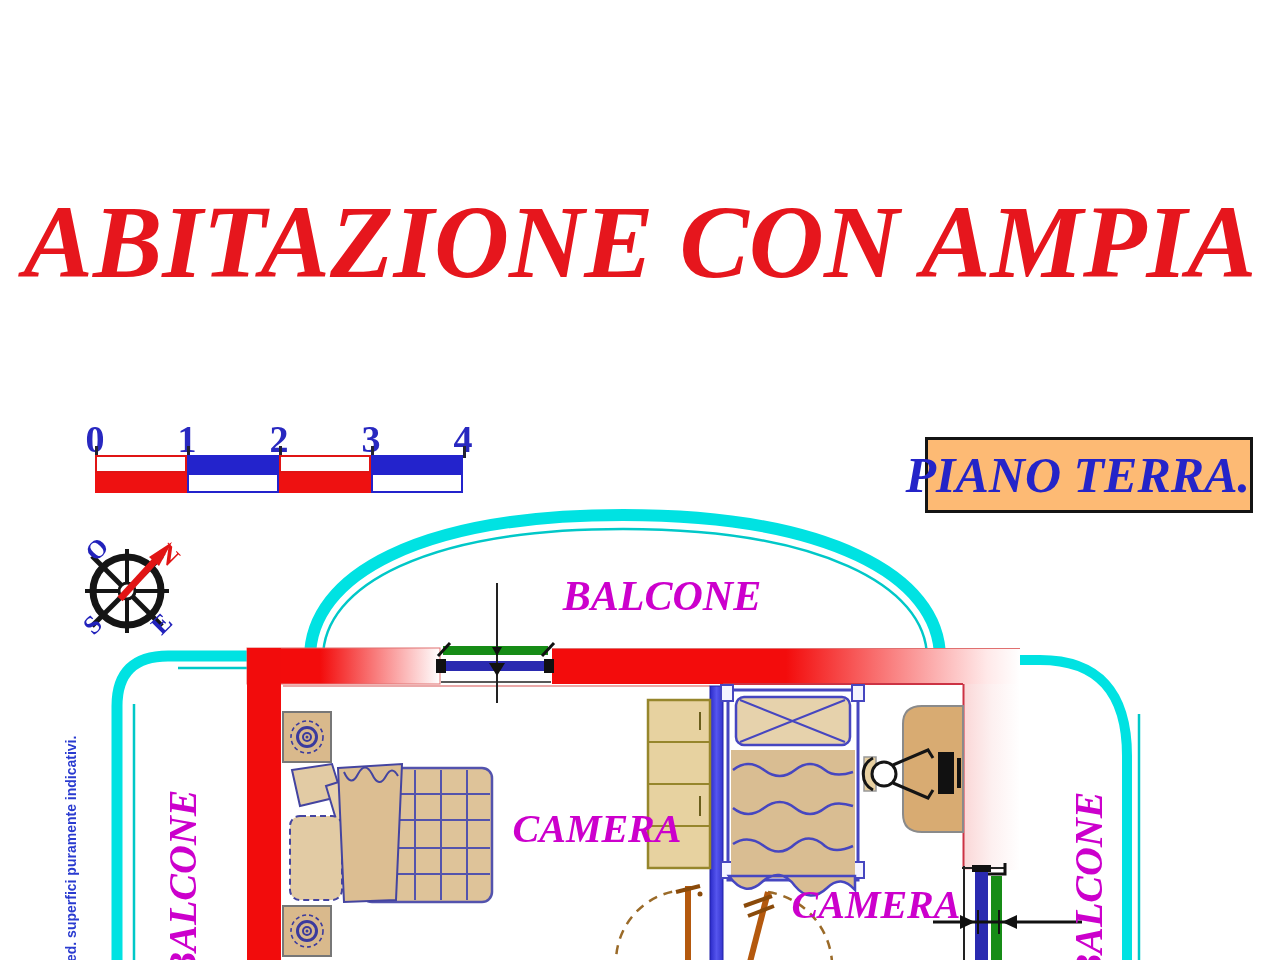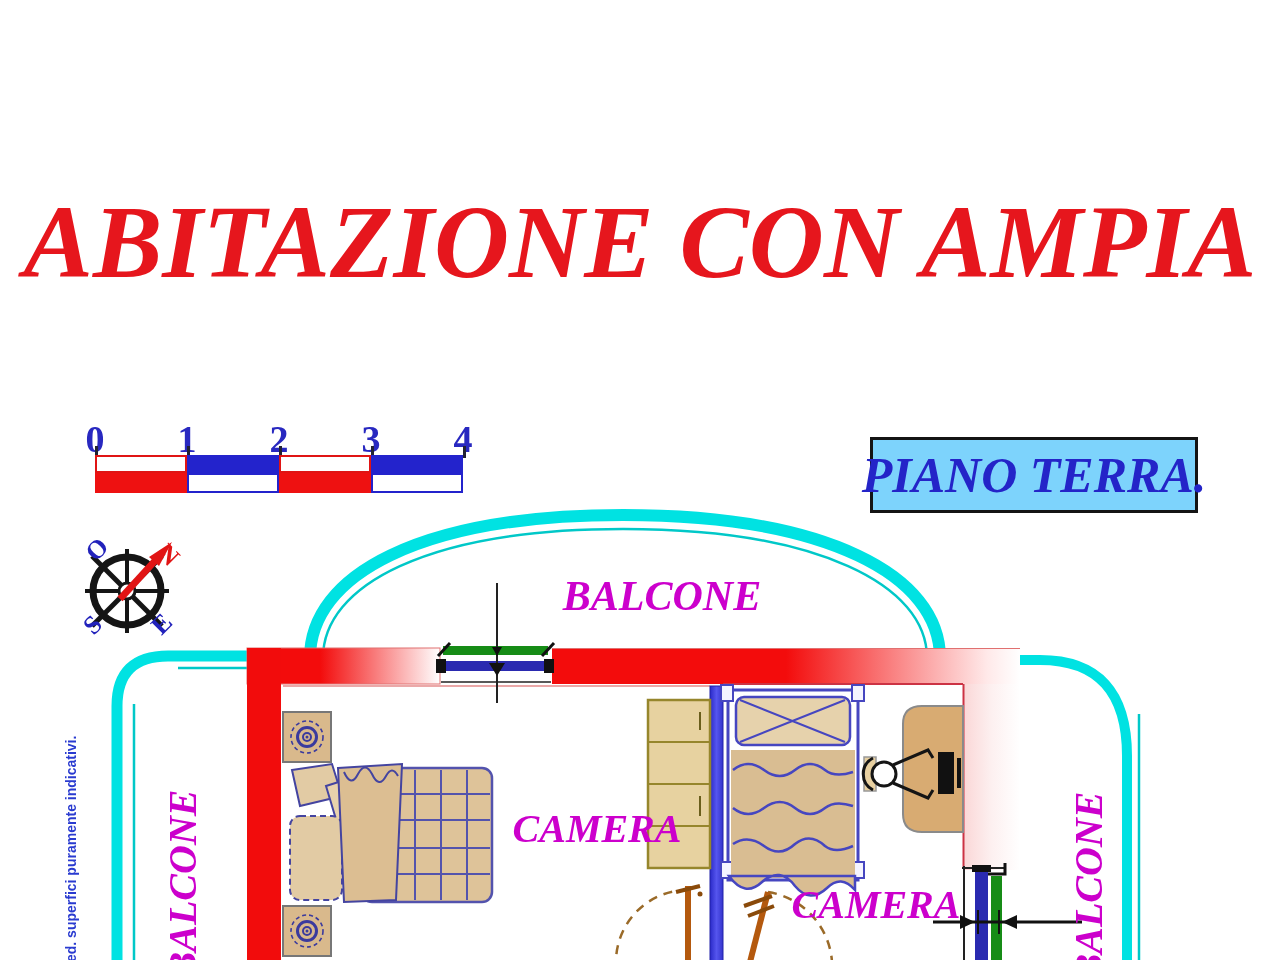--- a/index.html
+++ b/index.html
@@ -14,22 +14,22 @@
   .sb-num{position:absolute;top:0;width:40px;text-align:center;color:#2828c0;
           font-weight:bold;font-size:38px;line-height:1;}
   .sb-tick{position:absolute;top:26px;width:3px;height:12px;background:#223;}
   .sb-row{position:absolute;left:2px;height:18px;display:flex;}
   .sb-seg{width:92px;height:100%;box-sizing:border-box;}
   .seg-redline{border:2px solid #e01414;background:#fff;}
   .seg-blue{background:#2323cc;}
   .seg-red{background:#ee1111;}
   .seg-blueline{border:2px solid #2323cc;background:#fff;}
   
-  #floorbox{position:absolute;left:870px;top:437px;width:322px;height:70px;border:3px solid #141414;
-            display:flex;align-items:center;justify-content:center;background:#7dd3fc;}
+  #floorbox{position:absolute;left:925px;top:437px;width:322px;height:70px;border:3px solid #141414;
+            display:flex;align-items:center;justify-content:flex-end;background:#fdba74;}
   #floorbox span{color:#2424c8;font-style:italic;font-weight:bold;font-size:50px;white-space:nowrap;}
   svg{position:absolute;left:0;top:0;}
   svg text.room{font-family:"Liberation Serif",serif;font-style:italic;font-weight:bold;fill:#cc00cc;}
   svg text.compass-blue{font-family:"Liberation Serif",serif;font-weight:bold;fill:#2222bb;font-size:26px;}
   svg text.compass-red{font-family:"Liberation Serif",serif;font-weight:bold;fill:#e11414;font-size:26px;}
   svg text.disc{font-family:"Liberation Sans",sans-serif;font-weight:bold;fill:#2a3bd0;font-size:14px;}
 </style>
 </head>
 <body>
 

